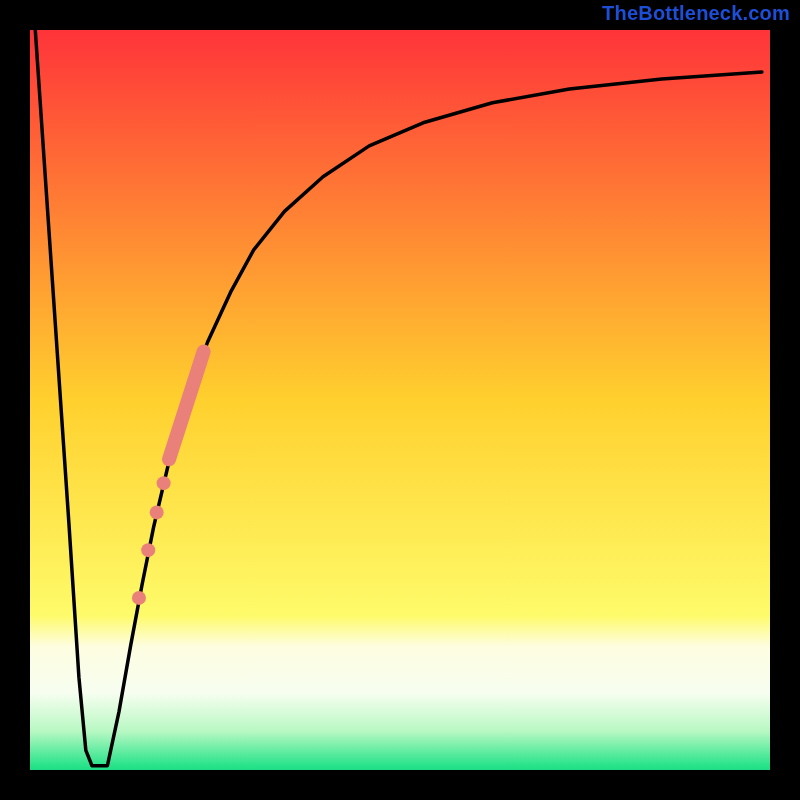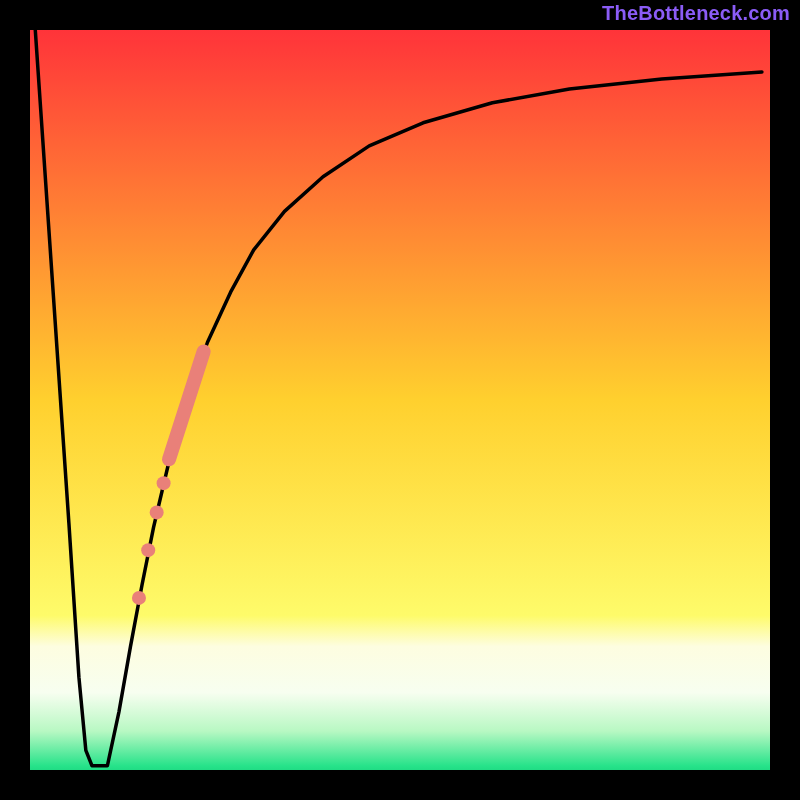--- a/index.html
+++ b/index.html
@@ -16,21 +16,21 @@
     height: 800px;
     box-sizing: border-box;
   }
   .watermark {
     position: absolute;
     top: 2px;
     right: 10px;
     font-family: Arial, Helvetica, sans-serif;
     font-size: 20px;
     font-weight: bold;
-    color: #8b5cf6;
+    color: #1d4ed8;
     z-index: 10;
     letter-spacing: 0.2px;
   }
   svg {
     display: block;
   }
 </style>
 </head>
 <body>
 

